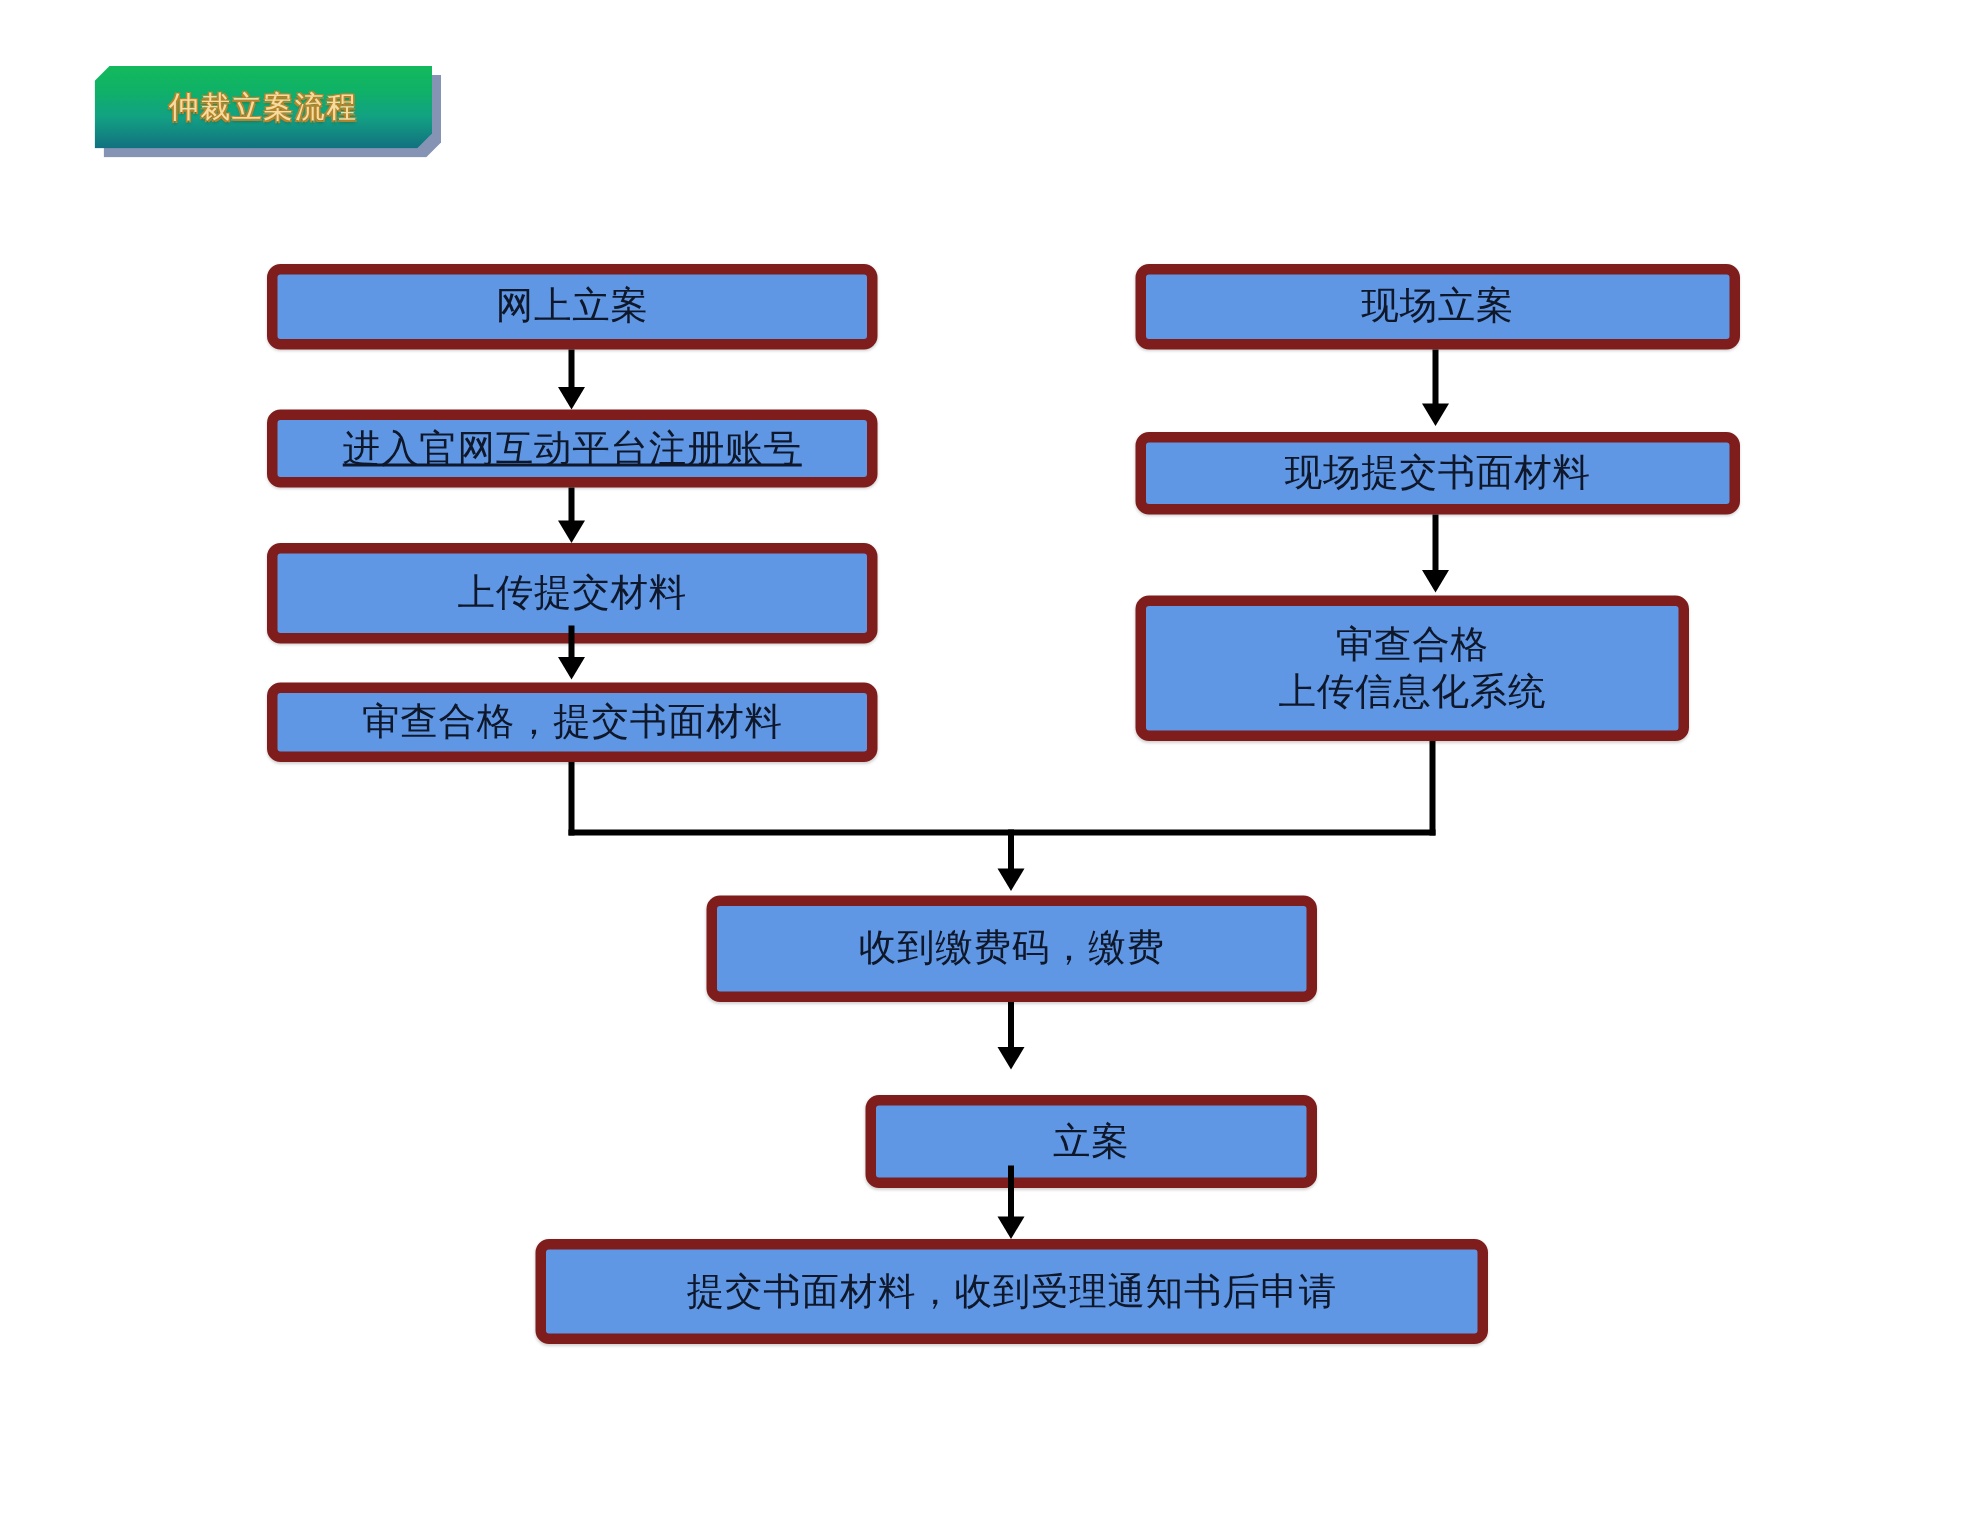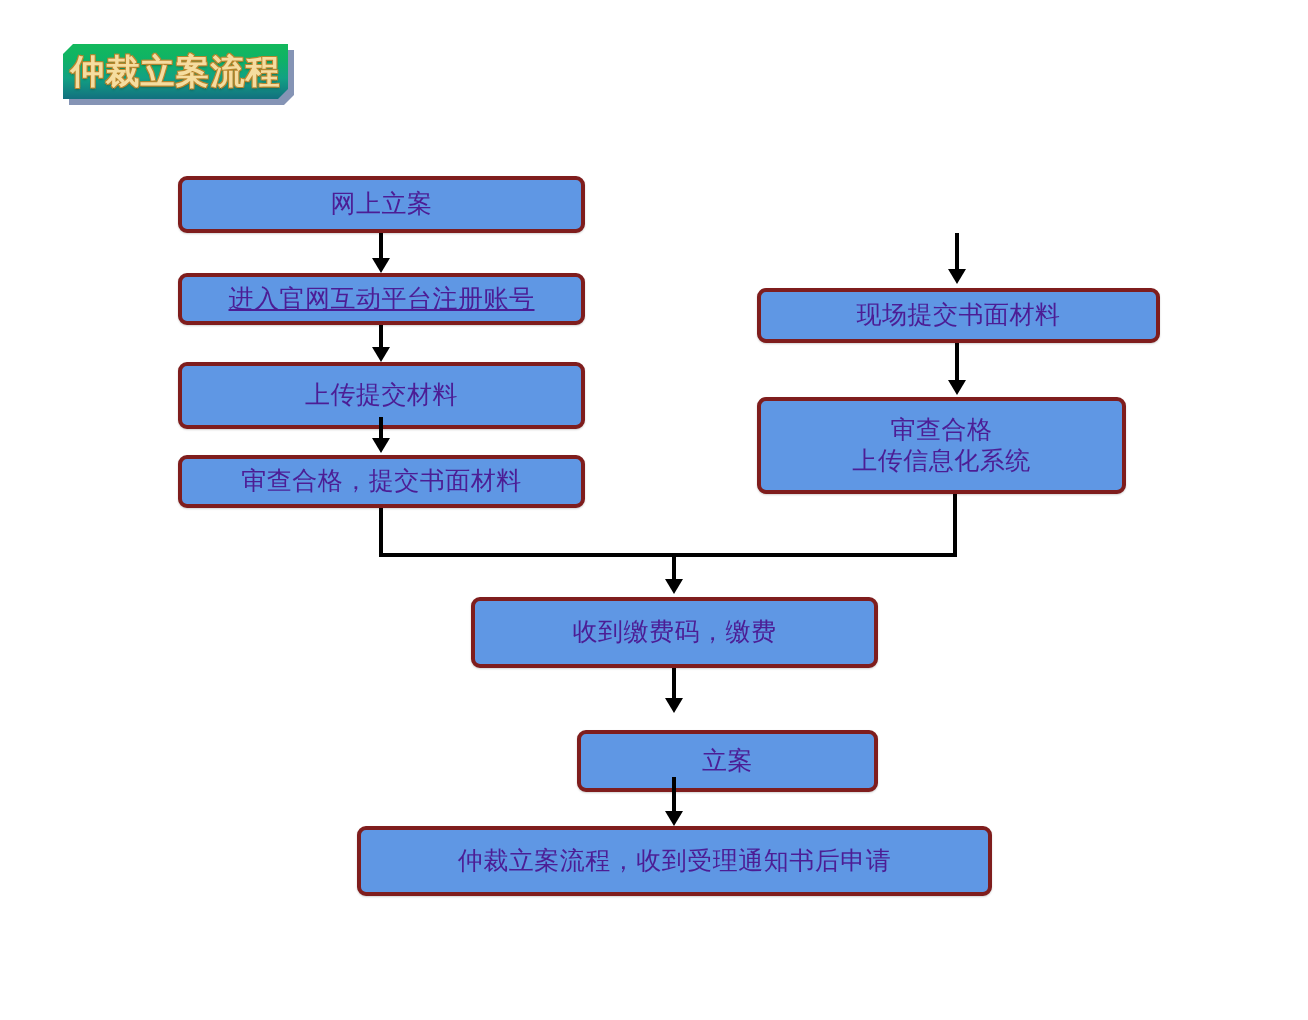--- a/index.html
+++ b/index.html
@@ -43,42 +43,42 @@
     width: 225px;
     height: 55px;
     background: linear-gradient(to bottom, #13b95c 0%, #0fb266 28%, #12a183 62%, #12707f 100%);
     -webkit-clip-path: polygon(10px 0, 100% 0, 100% calc(100% - 10px), calc(100% - 10px) 100%, 0 100%, 0 10px);
     clip-path: polygon(10px 0, 100% 0, 100% calc(100% - 10px), calc(100% - 10px) 100%, 0 100%, 0 10px);
     display: flex;
     align-items: center;
     justify-content: center;
   }
   .title-badge .badge-text {
-    font-size: 34px;
-    font-weight: bold;
+    font-size: 20px;
+    font-weight: normal;
     color: #f5dda0;
     letter-spacing: 1px;
     text-shadow:
       -1px -1px 0 #b8852c,
        1px -1px 0 #b8852c,
       -1px  1px 0 #b8852c,
        1px  1px 0 #b8852c,
        0    2px 2px rgba(40,30,0,0.35);
     white-space: nowrap;
     text-align: right;
   }
 
   
   .node {
     position: absolute;
     box-sizing: border-box;
     background: #5f97e4;
-    border: 4px solid #7f1d1d;
+    border: 7px solid #7f1d1d;
     border-radius: 9px;
-    color: #4c1d95;
+    color: #0f172a;
     display: flex;
     align-items: center;
     justify-content: center;
     text-align: center;
     line-height: 1.22;
     font-size: 25px;
     letter-spacing: 0.5px;
     box-shadow: 0 1px 2px rgba(0,0,0,0.18);
     white-space: pre-line;
   }
@@ -125,20 +125,21 @@
   <div class="vline" style="left:379px; top:325px; height:27px;"></div>
   <div class="arrowhead" style="left:372px; top:347px;"></div>
 
   <div class="node" style="left:178px; top:362px; width:407px; height:67px;">上传提交材料</div>
 
   <div class="vline" style="left:379px; top:417px; height:26px;"></div>
   <div class="arrowhead" style="left:372px; top:438px;"></div>
 
   <div class="node" style="left:178px; top:455px; width:407px; height:53px;">审查合格，提交书面材料</div>
 
+  <div class="node" style="left:757px; top:176px; width:403px; height:57px;">现场立案</div>
 
   <div class="vline" style="left:955px; top:233px; height:41px;"></div>
   <div class="arrowhead" style="left:948px; top:269px;"></div>
 
   <div class="node" style="left:757px; top:288px; width:403px; height:55px;">现场提交书面材料</div>
 
   <div class="vline" style="left:955px; top:343px; height:42px;"></div>
   <div class="arrowhead" style="left:948px; top:380px;"></div>
 
   <div class="node" style="left:757px; top:397px; width:369px; height:97px;">审查合格
@@ -153,15 +154,15 @@
   <div class="node" style="left:471px; top:597px; width:407px; height:71px;">收到缴费码，缴费</div>
 
   <div class="vline" style="left:672px; top:668px; height:35px;"></div>
   <div class="arrowhead" style="left:665px; top:698px;"></div>
 
   <div class="node" style="left:537px; top:730px; width:301px; height:62px;margin-left:40px;">立案</div>
 
   <div class="vline" style="left:672px; top:777px; height:38px;"></div>
   <div class="arrowhead" style="left:665px; top:811px;"></div>
 
-  <div class="node" style="left:357px; top:826px; width:635px; height:70px;">仲裁立案流程，收到受理通知书后申请</div>
+  <div class="node" style="left:357px; top:826px; width:635px; height:70px;">提交书面材料，收到受理通知书后申请</div>
 
 </div>
 
 </body></html>

